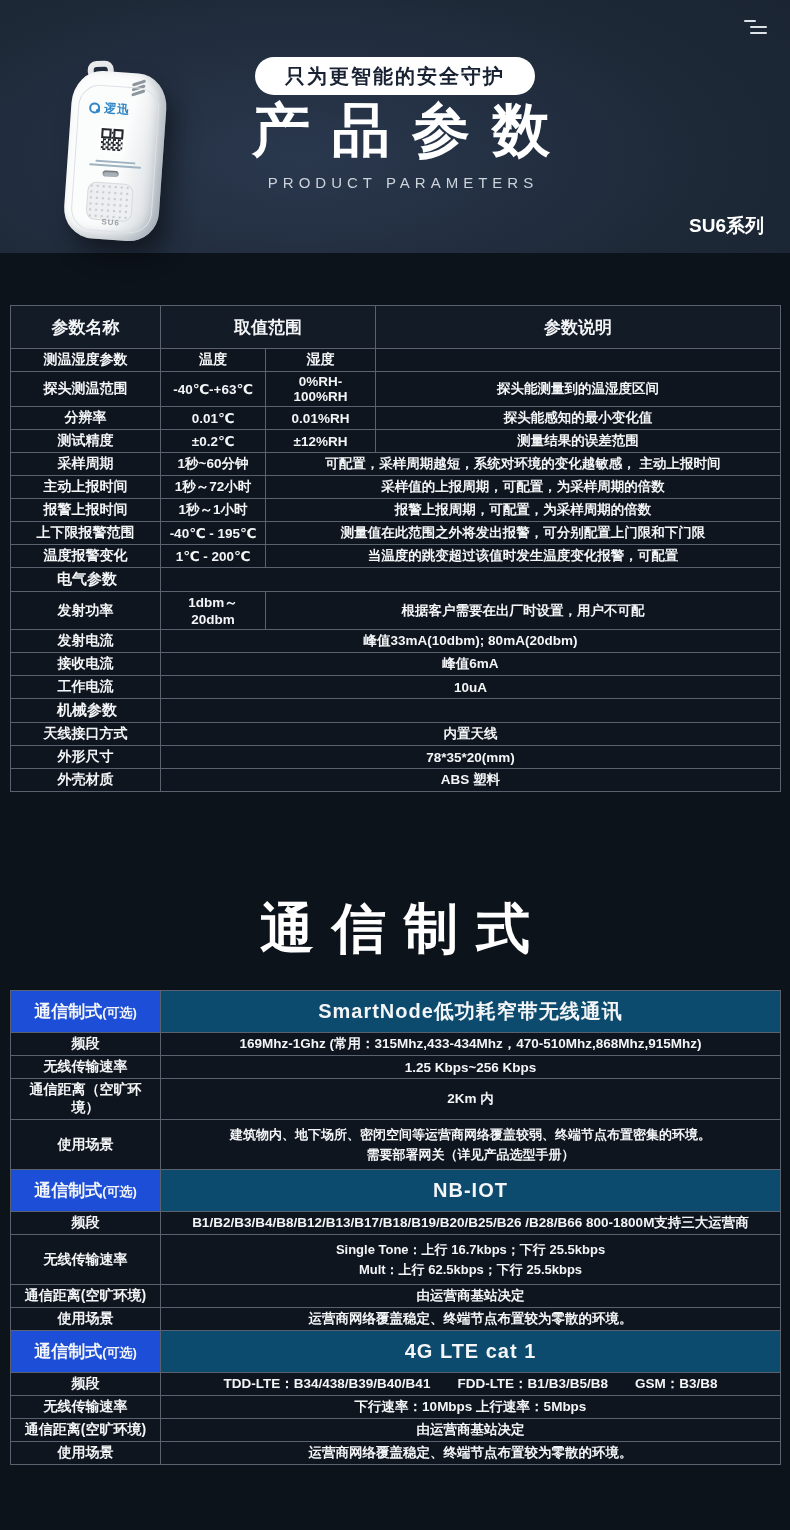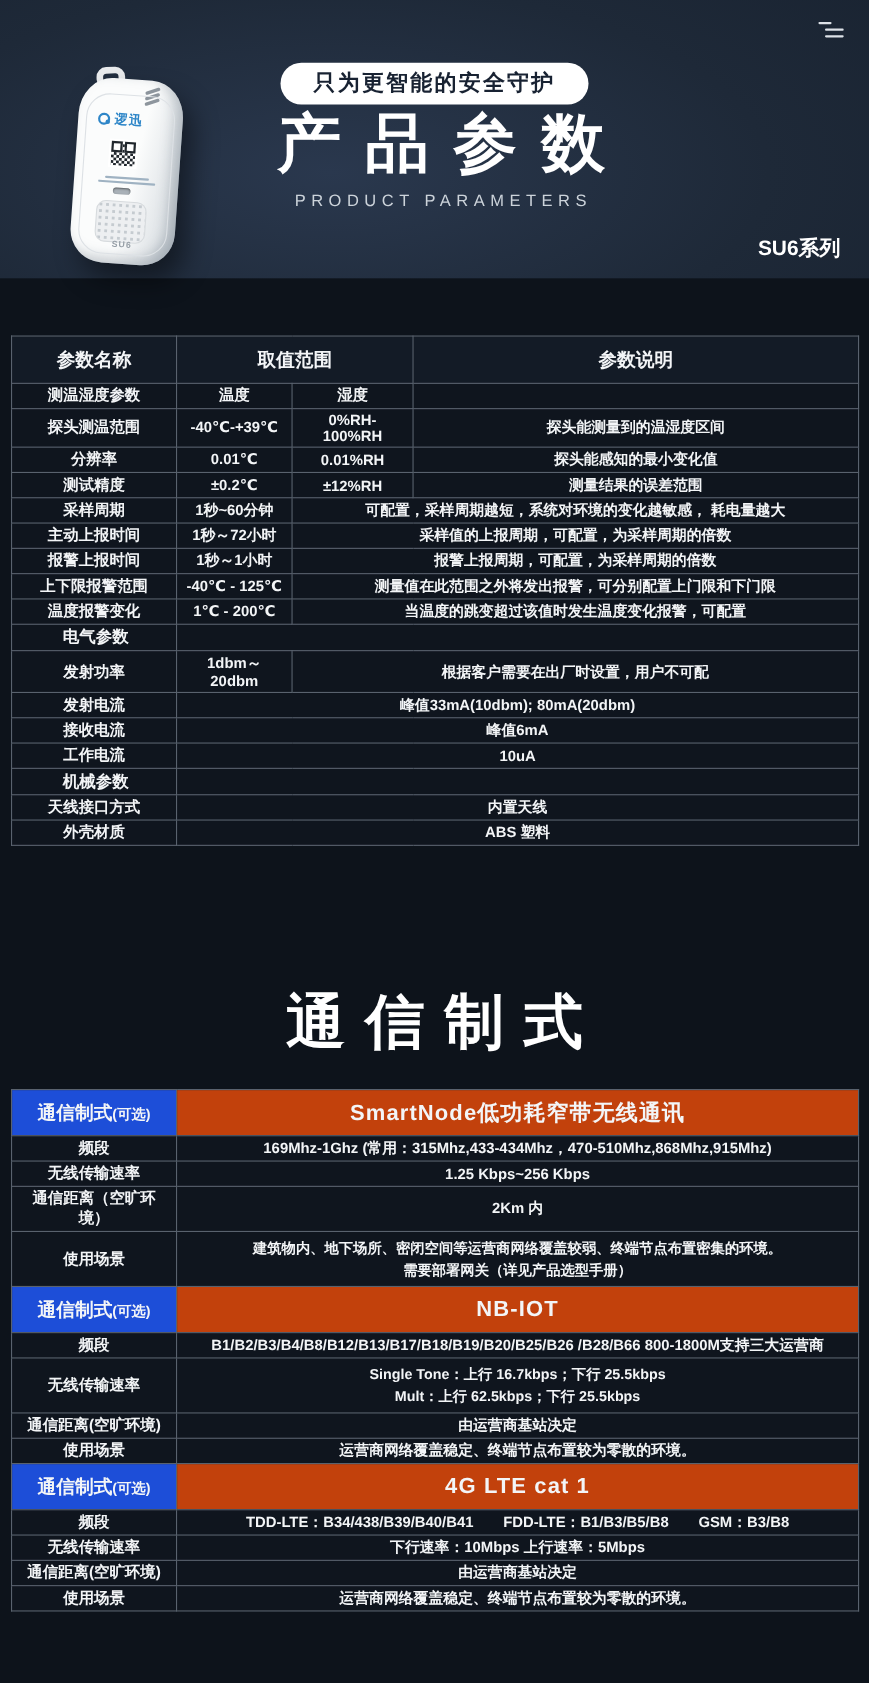--- a/index.html
+++ b/index.html
@@ -73,21 +73,21 @@
      font-weight:bold;font-size:14px;padding:2px 8px;overflow:hidden;}
   tr.r-normal{height:20px;}
   tr.r-head{height:43px;}
   tr.r-proto{height:42px;}
   tr.r-tall{height:50px;}
   td.head{font-size:17px;background:#131b26;}
   td.section{text-align:left;padding-left:46px;font-size:15px;margin-left:36px;}
   td.label{font-size:14px;}
   td.value,td.desc{font-weight:bold;font-size:13.5px;}
   td.proto-label{background:#1d4ed8;}
-  td.proto-value{font-size:20px;letter-spacing:1px;background:#c2410c;}
+  td.proto-value{font-size:20px;letter-spacing:1px;background:#0c4a6e;}
   td .proto-main{font-size:17px;font-weight:bold;}
   td .proto-sub{font-size:13px;font-weight:bold;}
   td div{line-height:1.5;font-size:13px;}
 </style>
 </head>
 <body>
 
 <div class="page">
 
   <div class="hero">
@@ -142,54 +142,54 @@
           <td class="head">参数说明</td>
         </tr>
         <tr class="r-normal">
           <td class="label">测温湿度参数</td>
           <td class="label">温度</td>
           <td class="label">湿度</td>
           <td class="desc"></td>
         </tr>
         <tr class="r-normal">
           <td class="label">探头测温范围</td>
-          <td class="value">-40℃-+39℃</td>
+          <td class="value">-40℃-+63℃</td>
           <td class="value">0%RH-100%RH</td>
           <td class="desc">探头能测量到的温湿度区间</td>
         </tr>
         <tr class="r-normal">
           <td class="label">分辨率</td>
           <td class="value">0.01℃</td>
           <td class="value">0.01%RH</td>
           <td class="desc">探头能感知的最小变化值</td>
         </tr>
         <tr class="r-normal">
           <td class="label">测试精度</td>
           <td class="value">±0.2℃</td>
           <td class="value">±12%RH</td>
           <td class="desc">测量结果的误差范围</td>
         </tr>
         <tr class="r-normal">
           <td class="label">采样周期</td>
           <td class="value">1秒~60分钟</td>
-          <td colspan="2" class="desc">可配置，采样周期越短，系统对环境的变化越敏感， 耗电量越大</td>
+          <td colspan="2" class="desc">可配置，采样周期越短，系统对环境的变化越敏感， 主动上报时间</td>
         </tr>
         <tr class="r-normal">
           <td class="label">主动上报时间</td>
           <td class="value">1秒～72小时</td>
           <td colspan="2" class="desc">采样值的上报周期，可配置，为采样周期的倍数</td>
         </tr>
         <tr class="r-normal">
           <td class="label">报警上报时间</td>
           <td class="value">1秒～1小时</td>
           <td colspan="2" class="desc">报警上报周期，可配置，为采样周期的倍数</td>
         </tr>
         <tr class="r-normal">
           <td class="label">上下限报警范围</td>
-          <td class="value">-40℃ - 125℃</td>
+          <td class="value">-40℃ - 195℃</td>
           <td colspan="2" class="desc">测量值在此范围之外将发出报警，可分别配置上门限和下门限</td>
         </tr>
         <tr class="r-normal">
           <td class="label">温度报警变化</td>
           <td class="value">1℃ - 200℃</td>
           <td colspan="2" class="desc">当温度的跳变超过该值时发生温度变化报警，可配置</td>
         </tr>
         <tr class="r-normal">
           <td class="section">电气参数</td>
           <td colspan="3" class="desc"></td>
@@ -211,20 +211,24 @@
           <td class="label">工作电流</td>
           <td colspan="3" class="value">10uA</td>
         </tr>
         <tr class="r-normal">
           <td class="section">机械参数</td>
           <td colspan="3" class="desc"></td>
         </tr>
         <tr class="r-normal">
           <td class="label">天线接口方式</td>
           <td colspan="3" class="value">内置天线</td>
+        </tr>
+        <tr class="r-normal">
+          <td class="label">外形尺寸</td>
+          <td colspan="3" class="value">78*35*20(mm)</td>
         </tr>
         <tr class="r-normal">
           <td class="label">外壳材质</td>
           <td colspan="3" class="value">ABS 塑料</td>
         </tr>
       </tbody>
   </table>
 
   <div class="section-title">通信制式</div>
 

